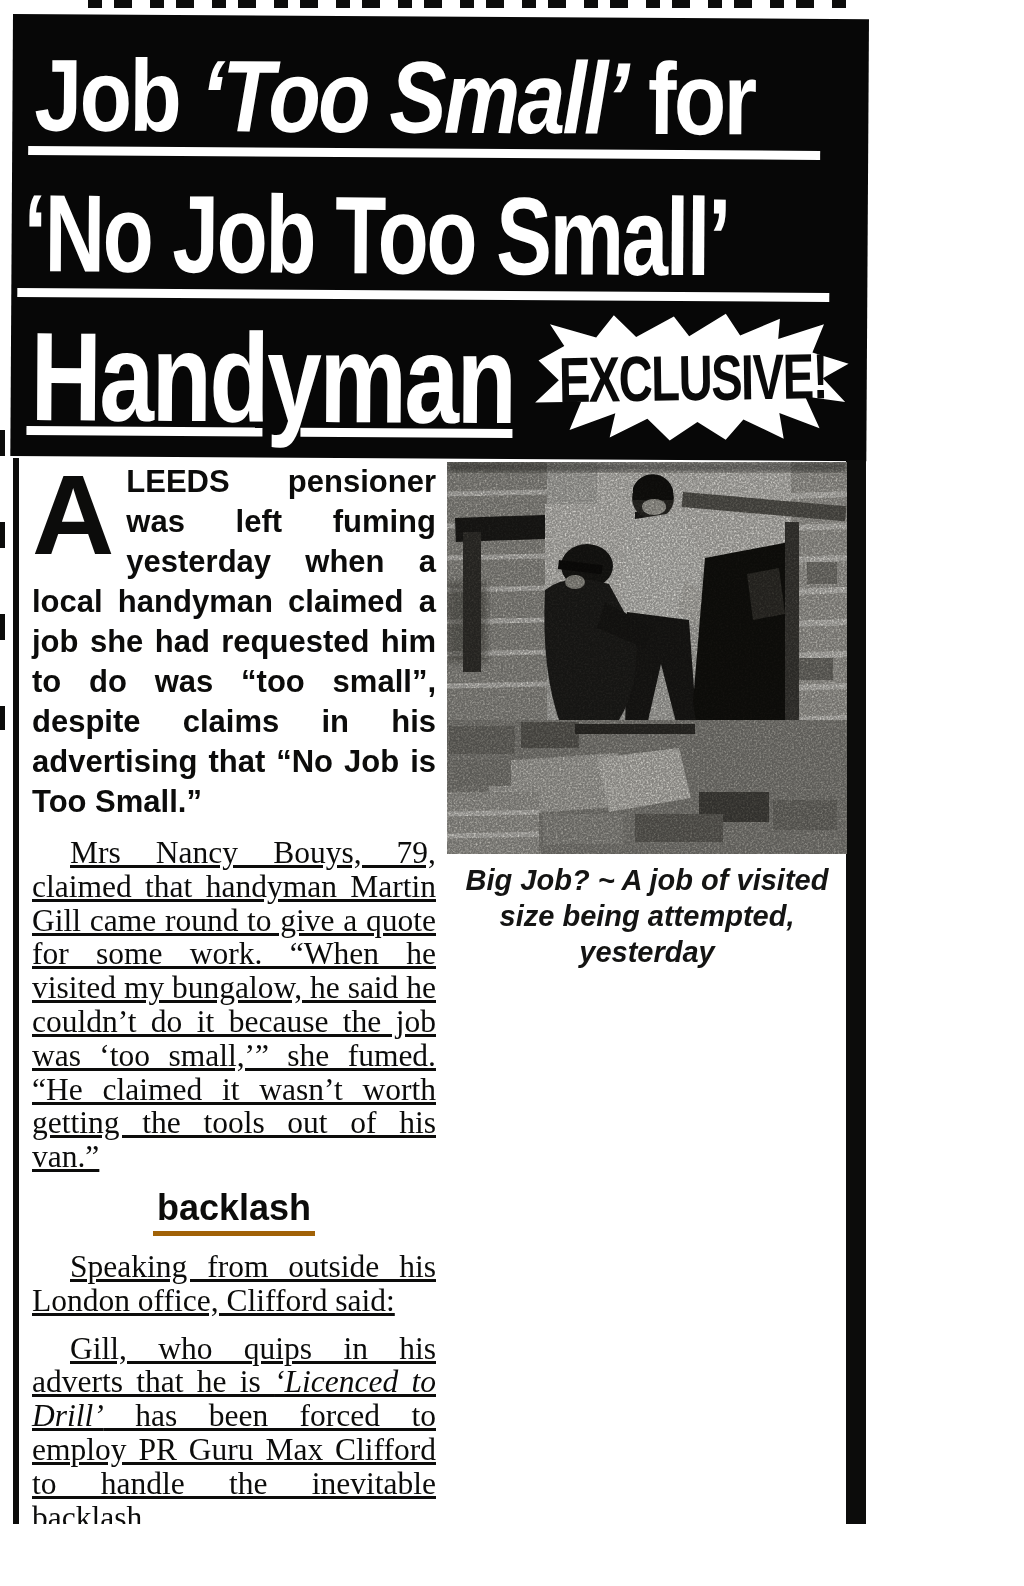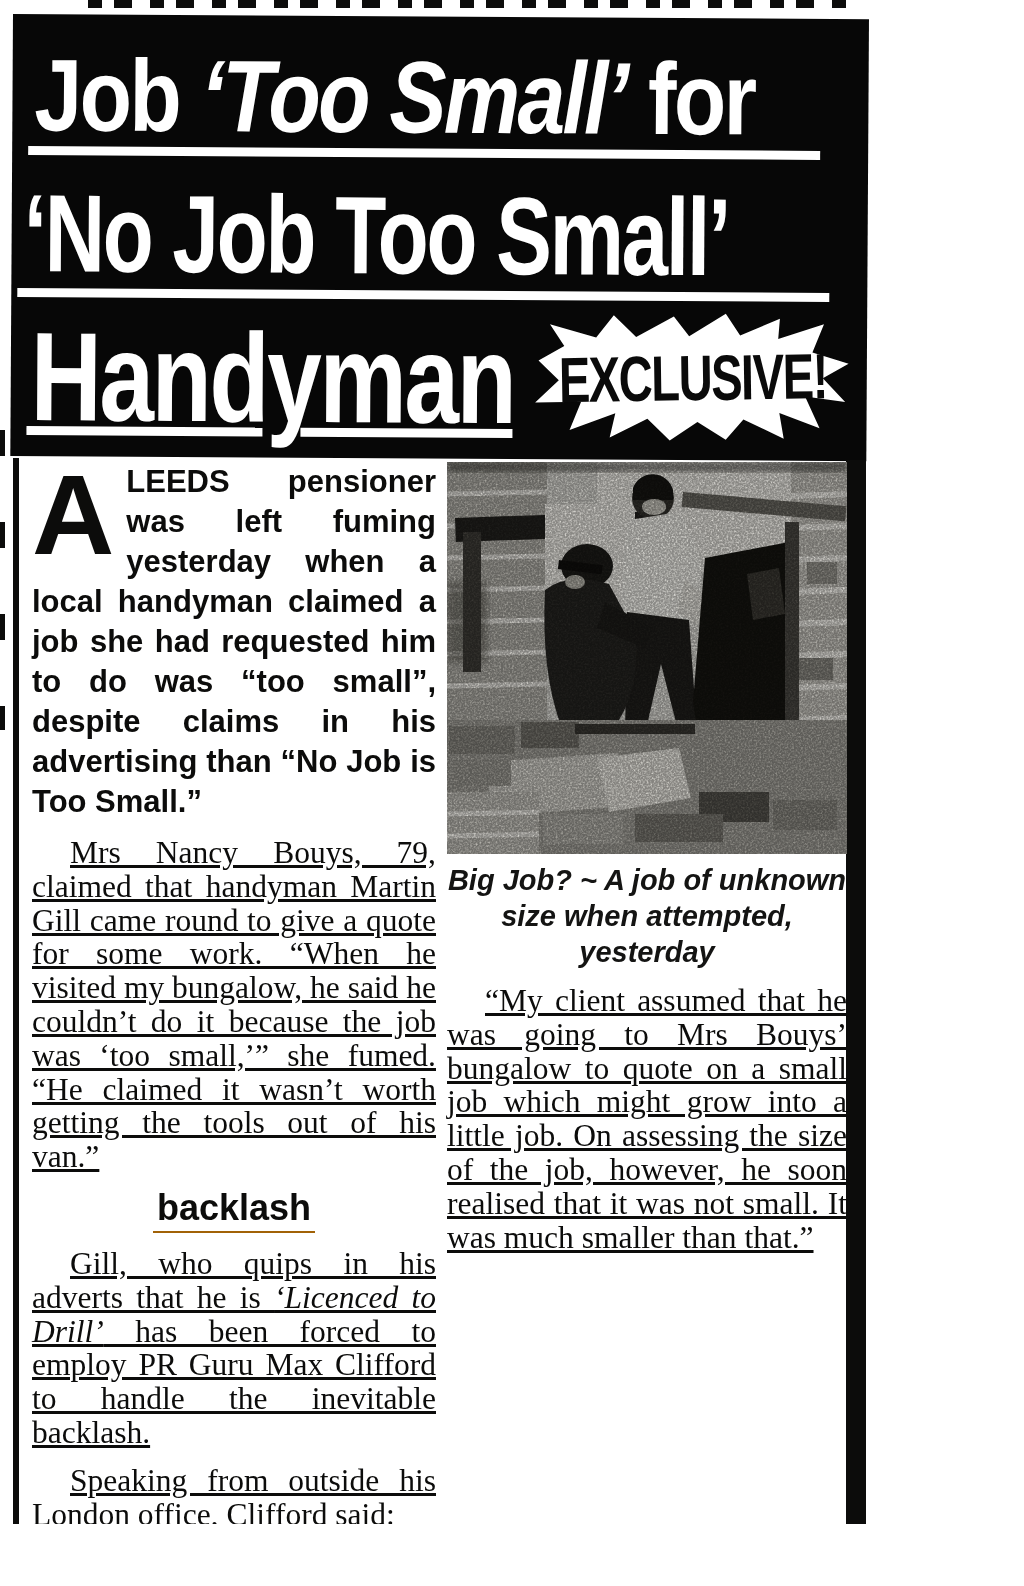--- a/index.html
+++ b/index.html
@@ -35,21 +35,21 @@
 
   
   .col-left{position:absolute;left:32px;top:462px;width:404px;}
   .col-right{position:absolute;left:447px;top:462px;width:400px;}
 
   .lead{font:700 31px/40px "Liberation Sans",sans-serif;text-align:justify;margin:0 0 10px 0;}
   .dropcap{float:left;font:700 114px/90px "Liberation Sans",sans-serif;margin:8px 12px 0 0;}
   .serif{font:400 31.5px/33.8px "Liberation Serif",serif;text-align:justify;text-indent:38px;margin:14px 0 0 0;text-decoration:underline;}
   .serif .it{font-style:italic;}
   .subhead{font:700 36px/1 "Liberation Sans",sans-serif;display:block;width:max-content;
-    margin:16px auto 0;border-bottom:2px solid #a16207;padding:0 4px 5px;}
+    margin:16px auto 0;border-bottom:5px solid #a16207;padding:0 4px 5px;}
 
   .photo{position:relative;width:400px;height:392px;}
   .photo svg{display:block;width:100%;height:100%;}
   .caption{font:700 29px/36px "Liberation Sans",sans-serif;font-style:italic;text-align:center;
     margin:8px 0 0 0;color:#141413;}
 </style>
 </head>
 <body>
 
 <div id="page">
@@ -71,25 +71,25 @@
         <text x="166" y="94" text-anchor="middle" font-size="64" font-weight="bold" letter-spacing="-2" fill="#0a0a0a" textLength="268" lengthAdjust="spacingAndGlyphs">EXCLUSIVE!</text>
       </svg>
     </div>
   </div>
 
   <div class="left-rule"></div>
   <div class="right-bar"></div>
   <div class="bottom-bar"></div>
 
   <div class="col-left">
-    <p class="lead"><span class="dropcap">A</span><span>LEEDS pensioner was left fuming yesterday when a local handyman claimed a job she had requested him to do was “too small”, despite claims in his advertising than “No Job is Too Small.”</span></p>
+    <p class="lead"><span class="dropcap">A</span><span>LEEDS pensioner was left fuming yesterday when a local handyman claimed a job she had requested him to do was “too small”, despite claims in his advertising that “No Job is Too Small.”</span></p>
     <p class="serif">Mrs Nancy Bouys, 79, claimed that handyman Martin Gill came round to give a quote for some work. “When he visited my bungalow, he said he couldn’t do it because the job was ‘too small,’” she fumed. “He claimed it wasn’t worth getting the tools out of his van.”</p>
     <span class="subhead">backlash</span>
+    <p class="serif">Speaking from outside his London office, Clifford said:</p>
     <p class="serif"><span>Gill, who quips in his adverts that he is </span><span class="it">‘Licenced to Drill’</span><span> has been forced to employ PR Guru Max Clifford to handle the inevitable backlash.</span></p>
-    <p class="serif">Speaking from outside his London office, Clifford said:</p>
   </div>
 
   <div class="col-right">
     <div class="photo">
       <svg viewBox="0 0 400 392" preserveAspectRatio="none">
         <defs>
           <filter id="grain" x="0" y="0" width="100%" height="100%">
             <feTurbulence type="fractalNoise" baseFrequency="0.55" numOctaves="2" seed="7"></feTurbulence>
             <feColorMatrix type="matrix" values="0 0 0 0 0  0 0 0 0 0  0 0 0 0 0  0.9 0.9 0.9 0 -0.5"></feColorMatrix>
           </filter>
@@ -176,17 +176,16 @@
           <rect x="252" y="330" width="70" height="30" fill="#56544e"></rect>
           <rect x="326" y="338" width="64" height="30" fill="#8c8a83"></rect>
           <rect x="188" y="352" width="88" height="28" fill="#7b7972"></rect>
           <rect x="96" y="352" width="80" height="30" fill="#b2b0a9"></rect>
           <rect x="128" y="262" width="120" height="10" fill="#3a3833"></rect>
         </g>
         <rect x="0" y="0" width="400" height="10" fill="#21201c" opacity=".5" filter="url(#soft)"></rect>
         <rect width="400" height="392" filter="url(#grain)" opacity=".42"></rect>
       </svg>
     </div>
-    <p class="caption">Big Job? ~ A job of unknown size when attempted, yesterday</p>
-    <p class="serif">“My client assumed that he was going to Mrs Bouys’ bungalow to quote on a small job which might grow into a little job. On assessing the size of the job, however, he soon realised that it was not small. It was much smaller than that.”</p>
+    <p class="caption">Big Job? ~ A job of visited size being attempted, yesterday</p>
   </div>
 
 </div>
 
 </body></html>

